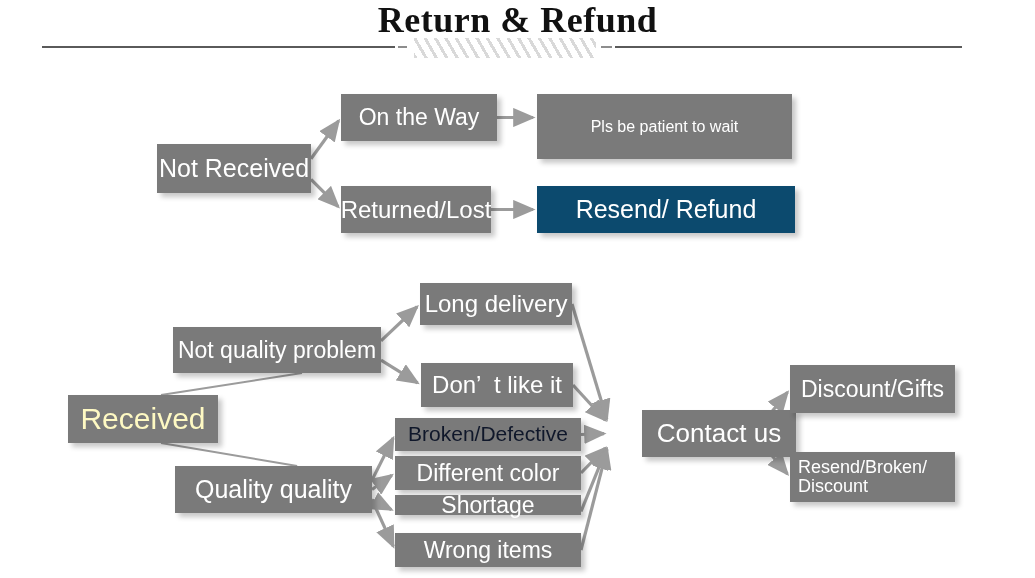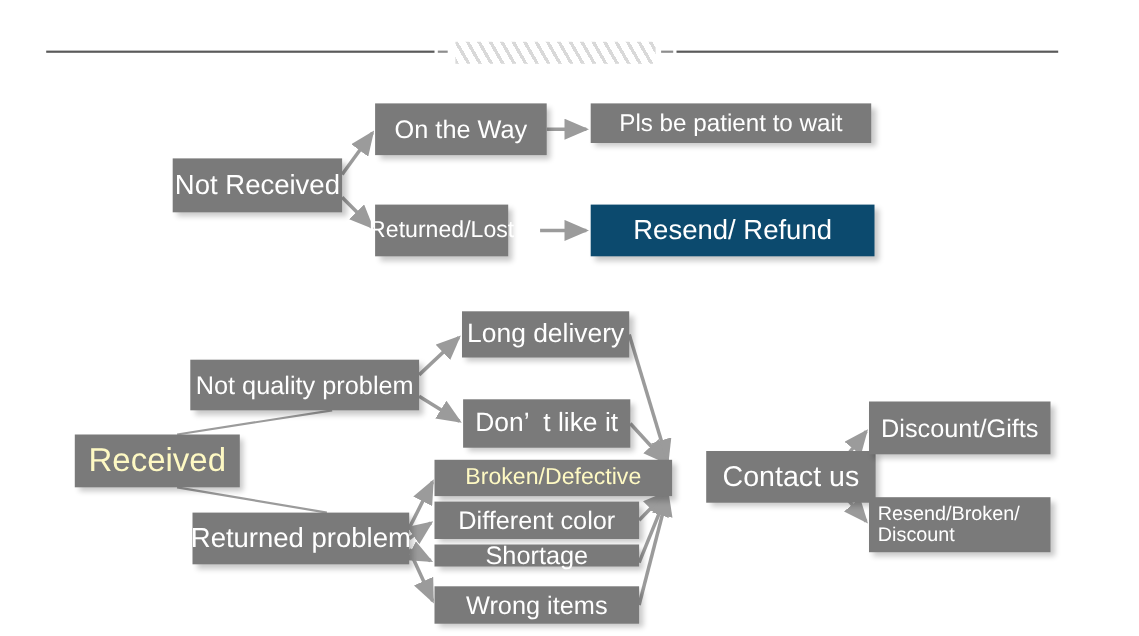--- a/index.html
+++ b/index.html
@@ -88,20 +88,21 @@
     width: 1035px;
     height: 578px;
     pointer-events: none;
   }
 </style>
 </head>
 <body>
 
 <div id="page">
 
+  <div id="title">Return &amp; Refund</div>
 
   <div class="rule" id="rule-left"></div>
   <div class="rule-dash" id="dash-left"></div>
   <div id="hatch"></div>
   <div class="rule-dash" id="dash-right"></div>
   <div class="rule" id="rule-right"></div>
 
   <svg id="links" viewBox="0 0 1035 578" xmlns="http://www.w3.org/2000/svg">
     <defs>
       <marker id="ah" markerWidth="7" markerHeight="6" refX="6.2" refY="3" orient="auto" markerUnits="strokeWidth">
@@ -128,29 +129,29 @@
         <line x1="581" y1="511.5" x2="606.4903684523082" y2="448.9541885197994" stroke="#9b9b9b" marker-end="url(#ah)"></line>
         <line x1="581" y1="550" x2="607.0016063108143" y2="449.1233977386003" stroke="#9b9b9b" marker-end="url(#ah)"></line>
         <line x1="762" y1="424.1" x2="787.5055679287306" y2="392.12694877505567" stroke="#9b9b9b" marker-end="url(#ah)"></line>
         <line x1="762" y1="443.84" x2="787.4193723756723" y2="473.94379957061767" stroke="#9b9b9b" marker-end="url(#ah)"></line>
       </g>
   </svg>
 
   <div id="nodes-layer">
       <div class="box" style="left: 157px; top: 144px; width: 154px; height: 49px; font-size: 25px; background: rgb(122, 122, 122); color: rgb(255, 255, 255);">Not Received</div>
       <div class="box" style="left: 341px; top: 94px; width: 156px; height: 47px; font-size: 23px; background: rgb(122, 122, 122); color: rgb(255, 255, 255);">On the Way</div>
-      <div class="box" style="left: 537px; top: 94px; width: 255px; height: 36px; font-size: 22px; background: rgb(122, 122, 122); color: rgb(255, 255, 255);">Pls be patient to wait</div>
-      <div class="box" style="left: 341px; top: 186px; width: 121px; height: 47px; font-size: 21px; background: rgb(122, 122, 122); color: rgb(255, 255, 255);">Returned/Lost</div>
+      <div class="box" style="left: 537px; top: 94px; width: 255px; height: 65px; font-size: 16px; background: rgb(122, 122, 122); color: rgb(255, 255, 255);">Pls be patient to wait</div>
+      <div class="box" style="left: 341px; top: 186px; width: 150px; height: 47px; font-size: 24px; background: rgb(122, 122, 122); color: rgb(255, 255, 255);">Returned/Lost</div>
       <div class="box" style="left: 537px; top: 186px; width: 258px; height: 47px; font-size: 25px; background: #0c4a6e; color: rgb(255, 255, 255);">Resend/ Refund</div>
       <div class="box" style="left: 68px; top: 395px; width: 150px; height: 48px; font-size: 30px; background: rgb(122, 122, 122); color: #fef9c3;">Received</div>
       <div class="box" style="left: 173px; top: 327px; width: 208px; height: 46px; font-size: 23px; background: rgb(122, 122, 122); color: rgb(255, 255, 255);">Not quality problem</div>
-      <div class="box" style="left: 175px; top: 466px; width: 197px; height: 47px; font-size: 25px; background: rgb(122, 122, 122); color: rgb(255, 255, 255);">Returned problem</div>
+      <div class="box" style="left: 175px; top: 466px; width: 197px; height: 47px; font-size: 25px; background: rgb(122, 122, 122); color: rgb(255, 255, 255);">Quality quality</div>
       <div class="box" style="left: 420px; top: 283px; width: 152px; height: 42px; font-size: 24px; background: rgb(122, 122, 122); color: rgb(255, 255, 255);">Long delivery</div>
       <div class="box" style="left: 421px; top: 363px; width: 152px; height: 44px; font-size: 24px; background: rgb(122, 122, 122); color: rgb(255, 255, 255);">Don’  t like it</div>
-      <div class="box" style="left: 395px; top: 418px; width: 216px; height: 33px; font-size: 21px; background: rgb(122, 122, 122); color: #fef9c3;">Broken/Defective</div>
+      <div class="box" style="left: 395px; top: 418px; width: 186px; height: 33px; font-size: 21px; background: rgb(122, 122, 122); color: #0f172a;">Broken/Defective</div>
       <div class="box" style="left: 395px; top: 456px; width: 186px; height: 34px; font-size: 23px; background: rgb(122, 122, 122); color: rgb(255, 255, 255);">Different color</div>
       <div class="box" style="left: 395px; top: 495px; width: 186px; height: 20px; font-size: 23px; background: rgb(122, 122, 122); color: rgb(255, 255, 255);">Shortage</div>
       <div class="box" style="left: 395px; top: 533px; width: 186px; height: 34px; font-size: 23px; background: rgb(122, 122, 122); color: rgb(255, 255, 255);">Wrong items</div>
       <div class="box" style="left: 608px; top: 410px; width: 154px; height: 47px; font-size: 26px; background: rgb(122, 122, 122); color: rgb(255, 255, 255); margin-left: 34px;">Contact us</div>
       <div class="box" style="left: 790px; top: 365px; width: 165px; height: 48px; font-size: 23px; background: rgb(122, 122, 122); color: rgb(255, 255, 255); text-align: center;">Discount/Gifts</div>
       <div class="box left-align" style="left: 790px; top: 452px; width: 165px; height: 50px; font-size: 18px; background: rgb(122, 122, 122); color: rgb(255, 255, 255);">Resend/Broken/
 Discount</div>
     </div>
 
 </div>

